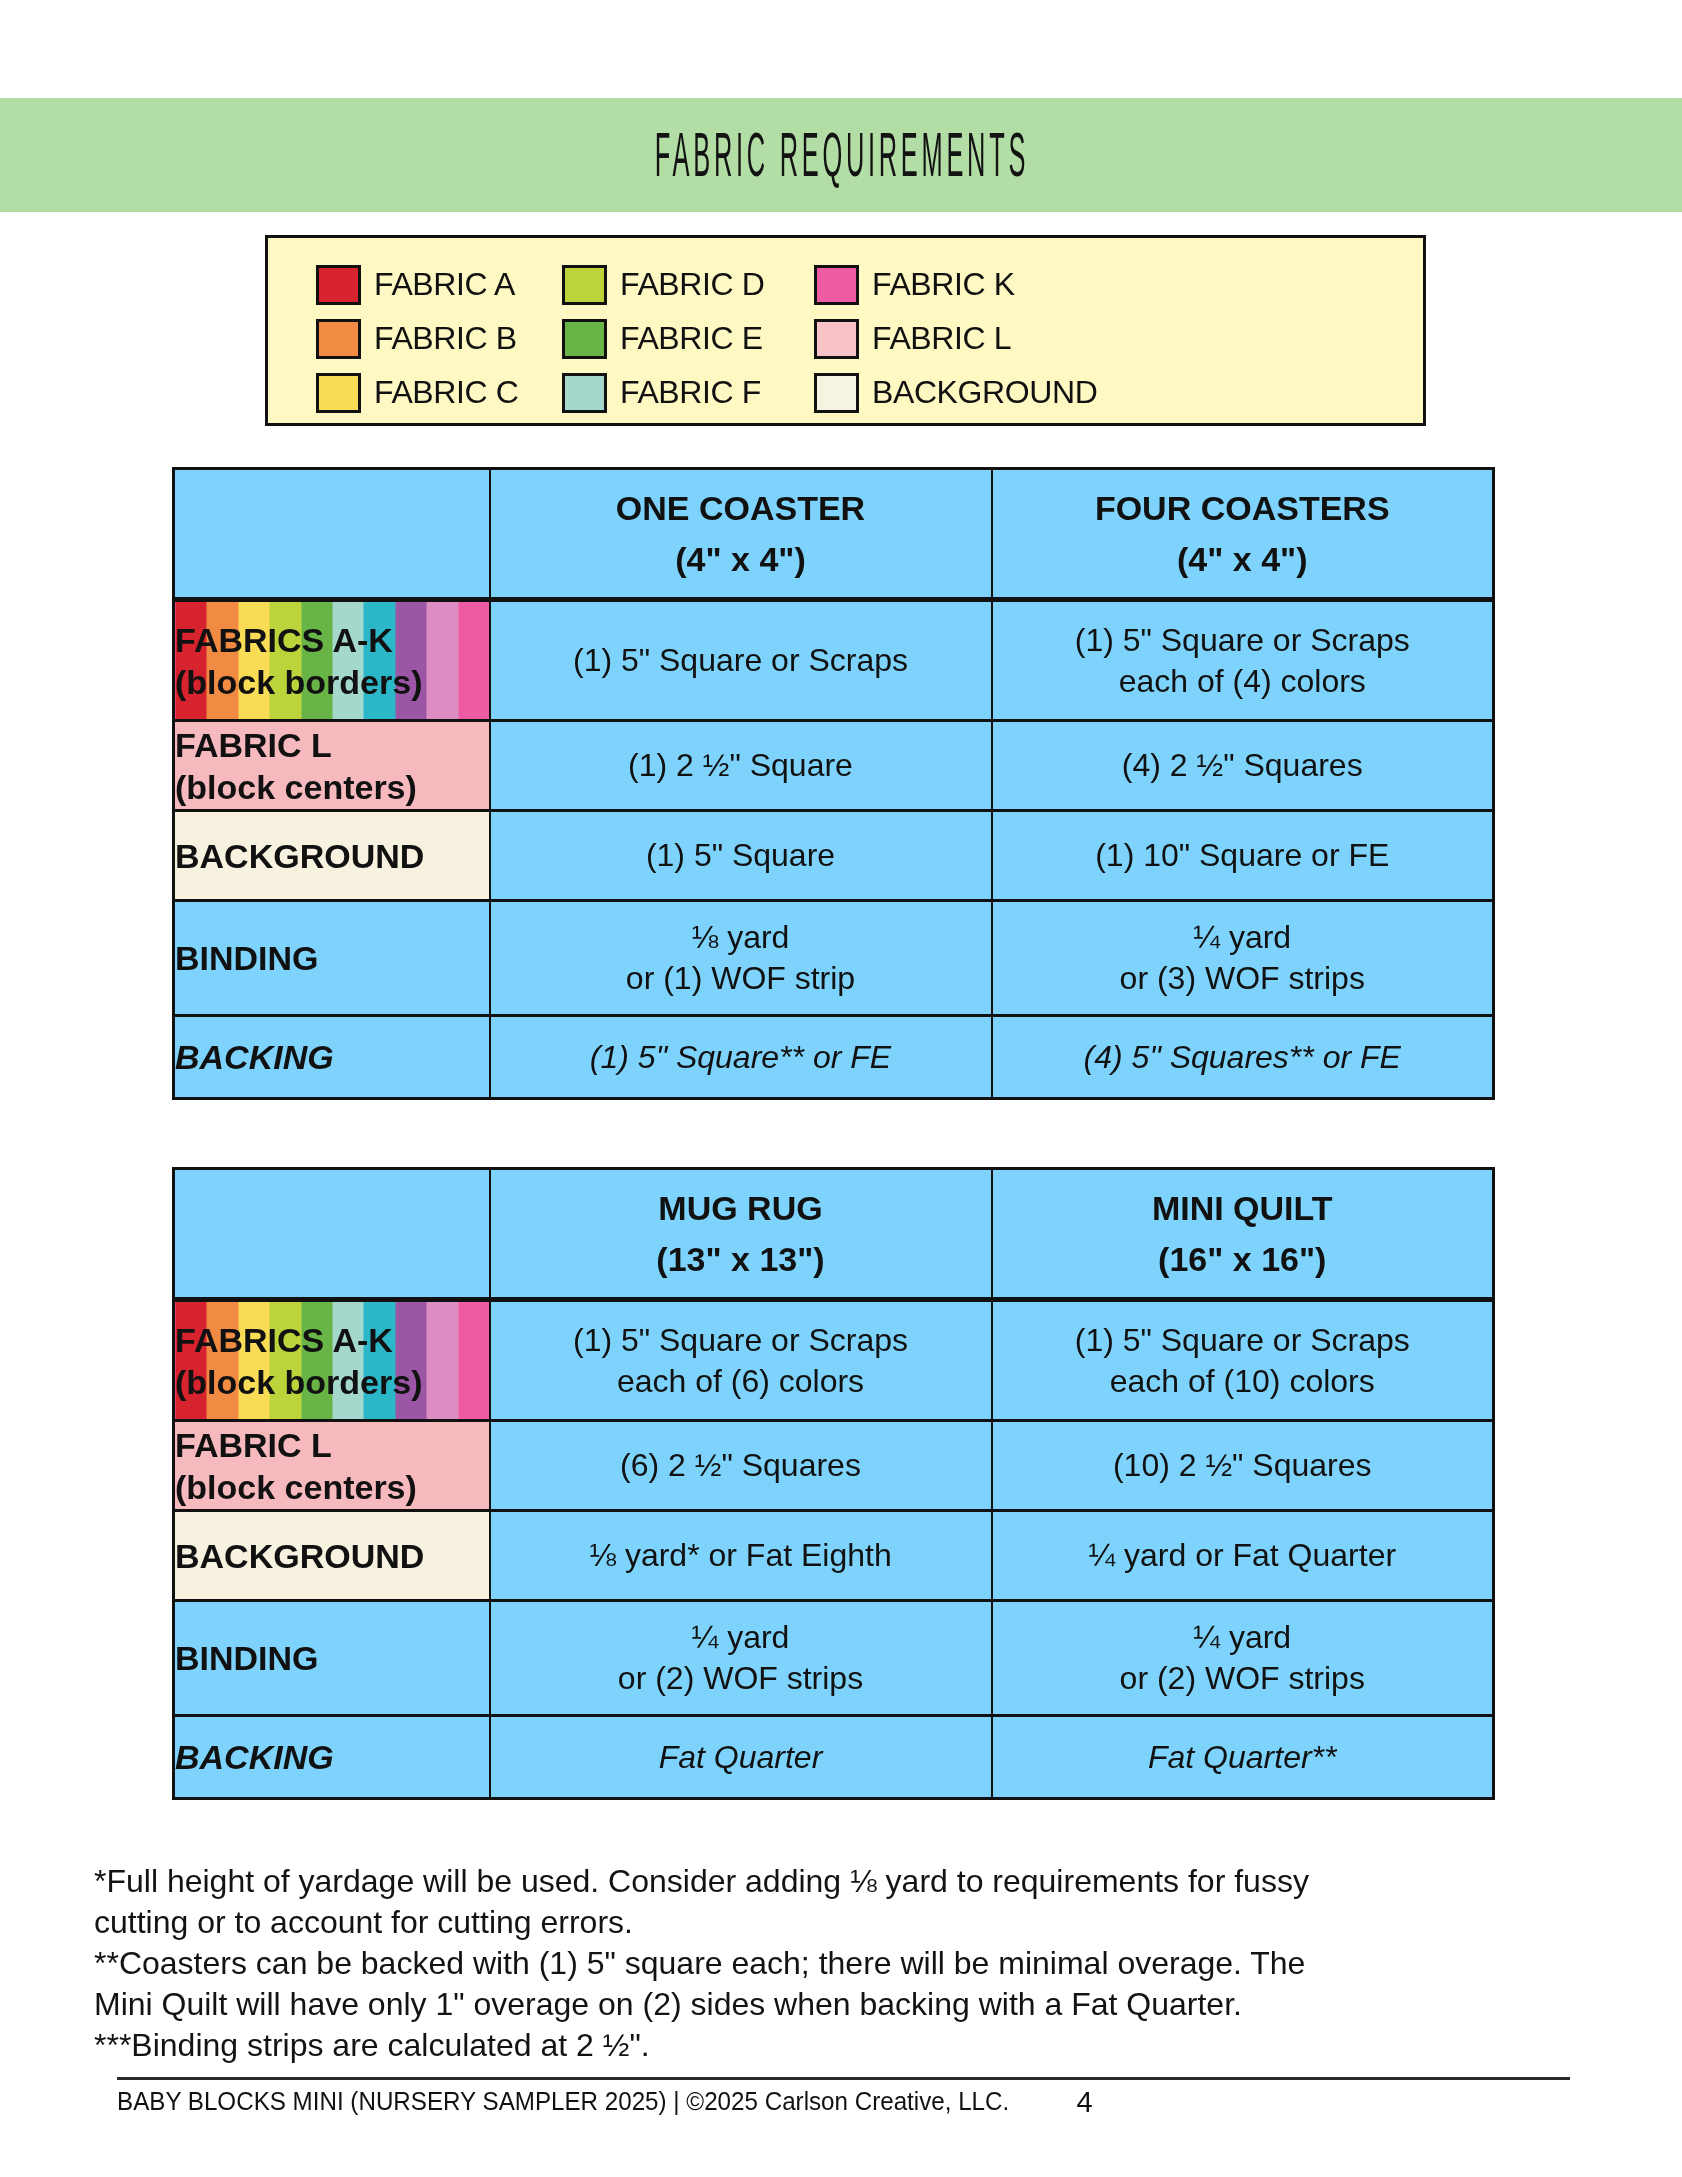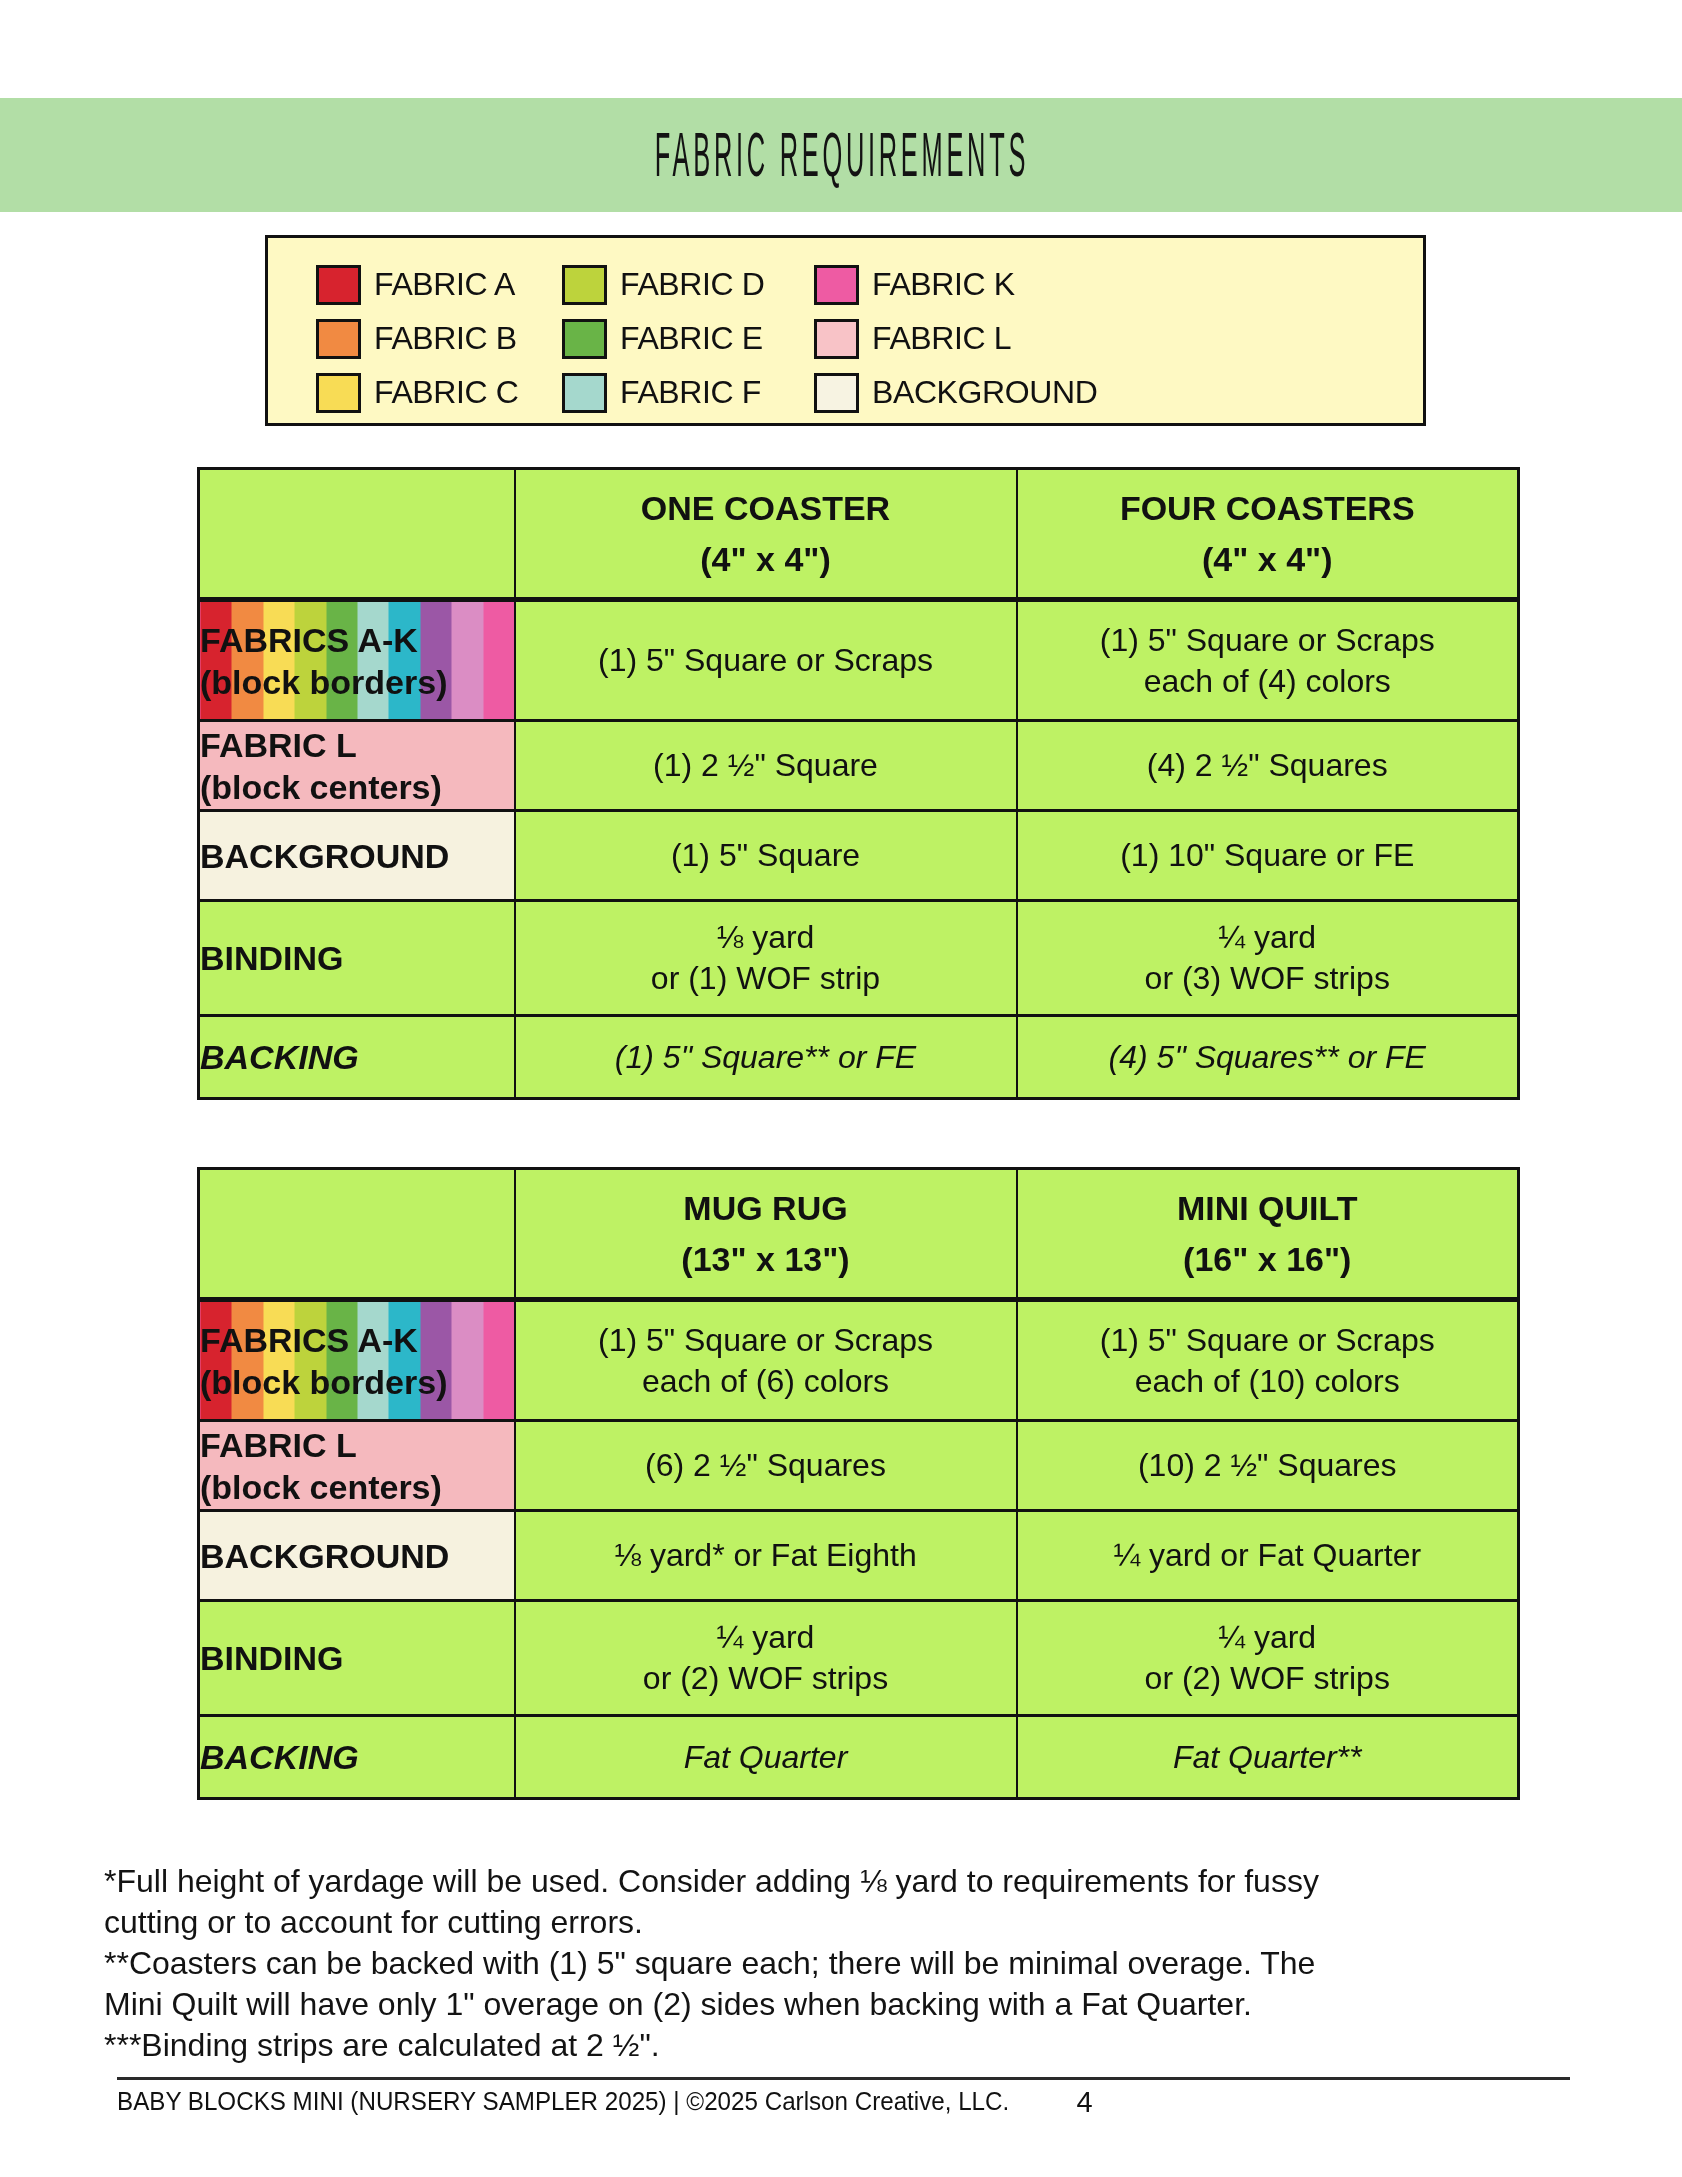--- a/index.html
+++ b/index.html
@@ -30,23 +30,23 @@
     display: grid; grid-template-columns: 246px 252px 252px auto;
     padding: 26px 0 0 48px;
   }
   .lcol { display: flex; flex-direction: column; gap: 13px; }
   .lentry { display: flex; align-items: center; gap: 13px; height: 41px; }
   .swatch { width: 39px; height: 34px; border: 3.5px solid #111; flex: none; }
   .llabel { font-size: 32px; letter-spacing: -0.4px; white-space: nowrap; }
 
   
   table.ftable {
-    position: absolute; left: 197px;
+    position: absolute; left: 172px;
     border-collapse: collapse; table-layout: fixed;
-    width: 1320px; background: #bef264;
+    width: 1320px; background: #7dd3fc;
     border: 3.5px solid #111;
     padding-left: 18px;
   }
   .t1 { top: 467px; }
   .t2 { top: 1167px; }
   col.c0 { width: 316px; } col.c1 { width: 502px; } col.c2 { width: 502px; }
   .ftable td {
     border-left: 2.6px solid #111; border-right: 2.6px solid #111;
     border-top: 3.5px solid #111; border-bottom: 3.5px solid #111;
     padding: 0; vertical-align: middle; box-sizing: border-box;
@@ -59,21 +59,21 @@
   tr.r3 { height: 115px; }
   tr.r4 { height: 83px; font-style: italic; }
   .hcell { text-align: center; font-weight: 700; font-size: 34px; }
   .htitle { margin-bottom: 12px; letter-spacing: 0px; }
   .labelcell { padding-left: 22.5px; }
   .rlabel { font-weight: 700; font-size: 34px; line-height: 42px; white-space: nowrap; }
   .vcell { text-align: center; font-size: 32px; line-height: 41px; }
 
   
   .footnotes {
-    position: absolute; left: 104px; top: 1861px; width: 1531px;
+    position: absolute; left: 94px; top: 1861px; width: 1531px;
     font-size: 32px; line-height: 41px; color: #131313;
   }
 
   
   .footer-line {
     position: absolute; left: 117px; top: 2077px; width: 1453px; height: 2.6px;
     background: #2a2a2a;
   }
   .footer {
     position: absolute; left: 117px; top: 2086px; width: 1453px;

